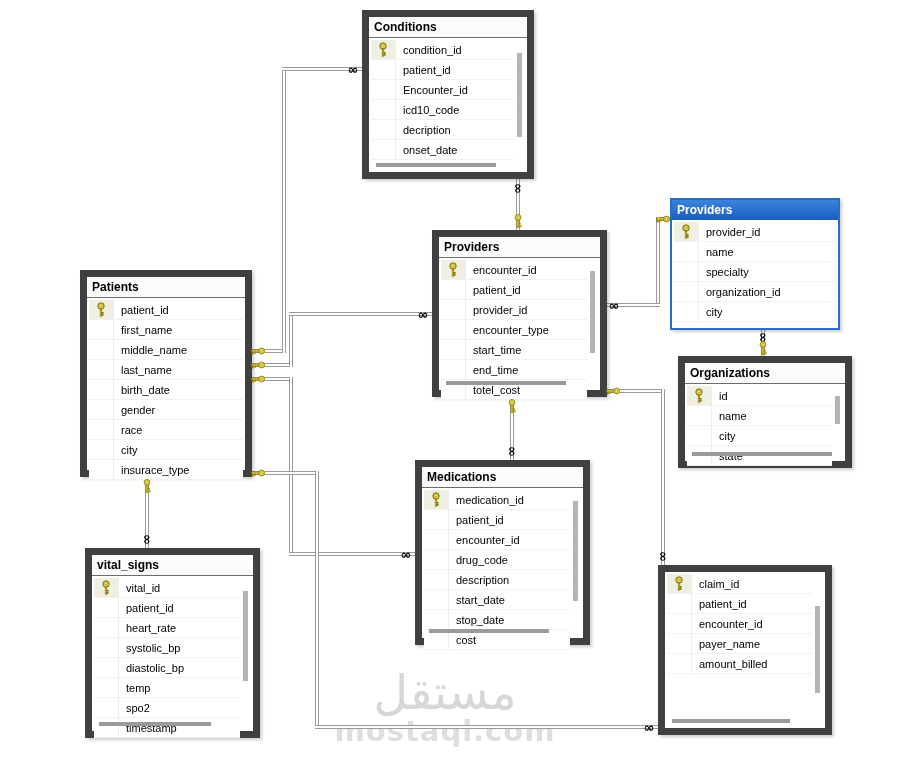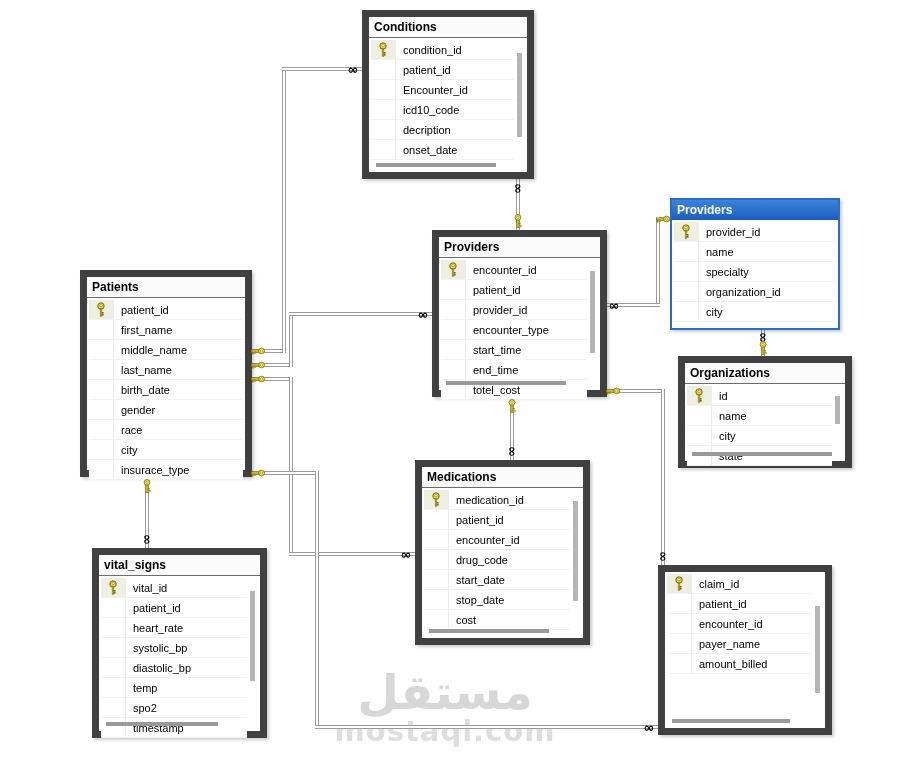--- a/index.html
+++ b/index.html
@@ -28,21 +28,21 @@
   .seg{position:absolute;z-index:1;background:#fff;}
   .seg.h{height:2px;border-top:1px solid #9b9b9b;border-bottom:1px solid #9b9b9b;}
   .seg.v{width:2px;border-left:1px solid #9b9b9b;border-right:1px solid #9b9b9b;}
   .marker{position:absolute;z-index:4;display:flex;align-items:center;justify-content:center;}
   .inf{font-size:13px;font-weight:bold;color:#000;line-height:1;font-family:"DejaVu Sans",sans-serif;}
   .rotv{transform:rotate(90deg);}
   .keyv{transform:rotate(-90deg);}
 
   
   .watermark{position:absolute;z-index:0;text-align:center;pointer-events:none;}
-  .wm-ar{font-family:"DejaVu Sans",sans-serif;font-size:48px;font-weight:bold;color:#d7d7d7;line-height:1.0;}
+  .wm-ar{font-family:"DejaVu Sans",sans-serif;font-size:48px;font-weight:normal;color:#d7d7d7;line-height:1.0;}
   .wm-en{font-family:"DejaVu Sans",sans-serif;font-size:29px;font-weight:bold;color:#dedede;letter-spacing:1px;line-height:1.1;}
 </style>
 </head>
 <body>
 
 <div id="canvas">
   <div class="watermark" style="left:330px;top:668px;width:230px;">
     <div class="wm-ar">مستقل</div>
     <div class="wm-en">mostaql.com</div>
   </div>
@@ -284,20 +284,24 @@
         <div class="row">
           <div class="icon-cell"></div>
           <span class="col-label">encounter_id</span>
         </div>
         <div class="row">
           <div class="icon-cell"></div>
           <span class="col-label">drug_code</span>
         </div>
         <div class="row">
           <div class="icon-cell"></div>
+          <span class="col-label">description</span>
+        </div>
+        <div class="row">
+          <div class="icon-cell"></div>
           <span class="col-label">start_date</span>
         </div>
         <div class="row">
           <div class="icon-cell"></div>
           <span class="col-label">stop_date</span>
         </div>
         <div class="row">
           <div class="icon-cell"></div>
           <span class="col-label">cost</span>
         </div>
@@ -332,21 +336,21 @@
           <span class="col-label">payer_name</span>
         </div>
         <div class="row">
           <div class="icon-cell"></div>
           <span class="col-label">amount_billed</span>
         </div>
       </div>
       <div class="vthumb" style="top: 34px; height: 87px;"></div>
       <div class="hthumb" style="width: 118px;"></div>
     </div>
-    <div class="tbl" style="left: 92px; top: 548px; width: 175px; height: 190px;">
+    <div class="tbl" style="left: 85px; top: 548px; width: 175px; height: 190px;">
       <div class="tbl-title">vital_signs</div>
       <div class="rows" style="margin-right: 13px;">
         <div class="row key">
           <div class="icon-cell">
             <svg width="10" height="15" viewBox="0 0 10 15">
               <circle cx="5" cy="4" r="3.2" fill="#e7cf35" stroke="#6e6200" stroke-width="0.9"></circle>
               <circle cx="5" cy="3.6" r="1.1" fill="#fffde8" stroke="#6e6200" stroke-width="0.4"></circle>
               <rect x="4.2" y="7" width="1.6" height="7.2" fill="#e7cf35" stroke="#6e6200" stroke-width="0.6"></rect>
               <rect x="5.8" y="10.6" width="1.8" height="1.1" fill="#e7cf35" stroke="#6e6200" stroke-width="0.5"></rect>
               <rect x="5.8" y="12.6" width="1.8" height="1.1" fill="#e7cf35" stroke="#6e6200" stroke-width="0.5"></rect>

